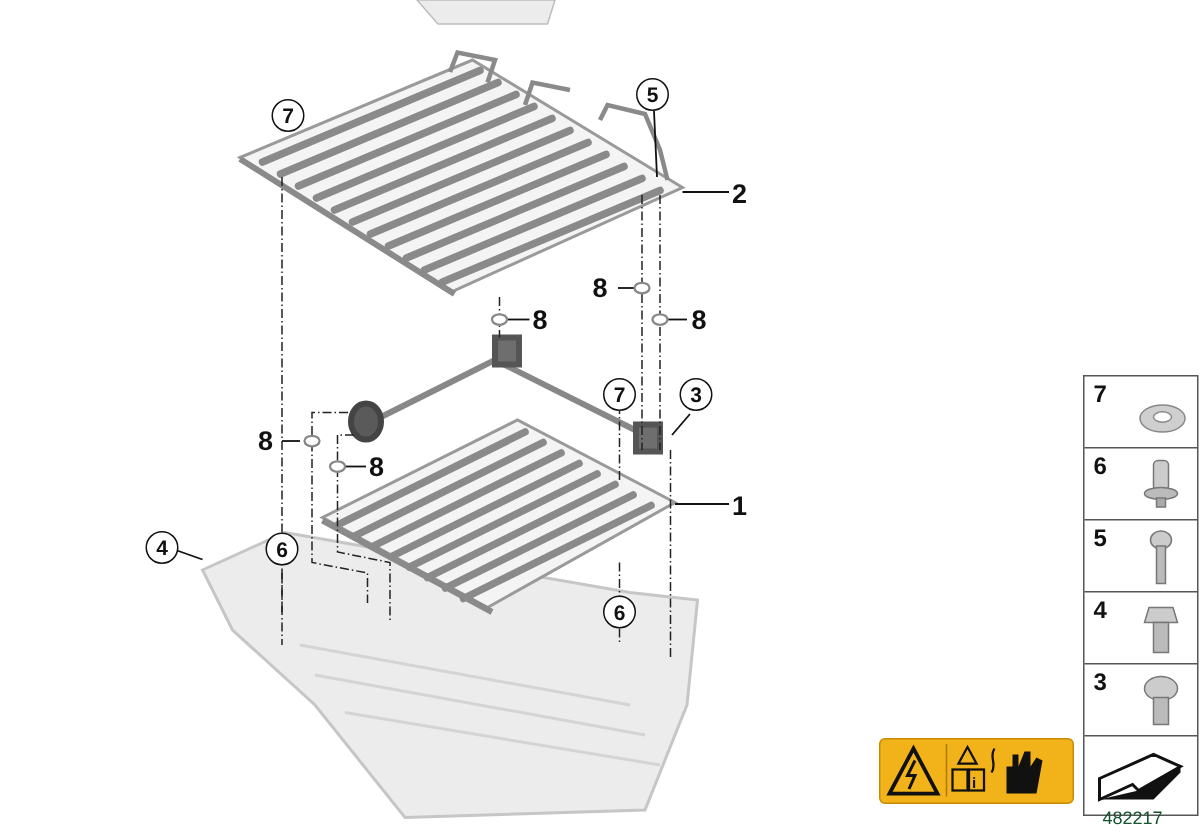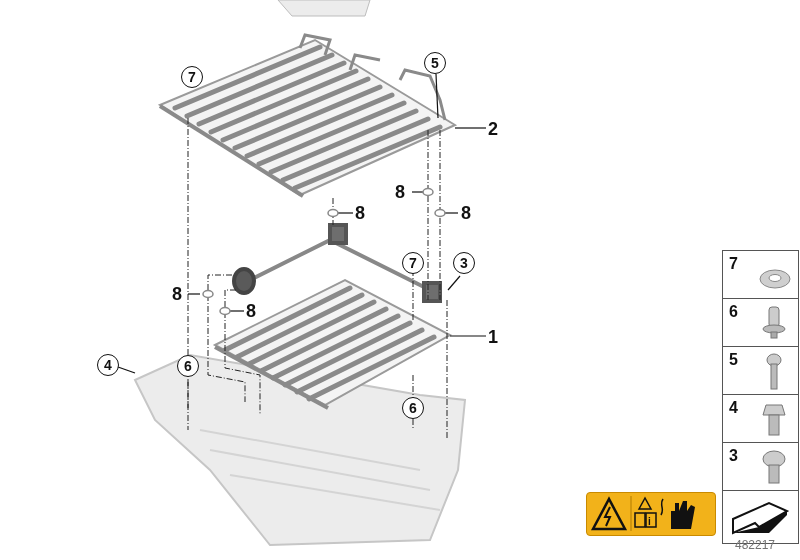--- a/index.html
+++ b/index.html
@@ -6,21 +6,21 @@
   body{width:800px;height:560px;position:relative;overflow:hidden;font-family:"Liberation Sans",sans-serif;}
   #diagram{position:absolute;left:0;top:0;width:800px;height:560px;}
   .callout{position:absolute;width:22px;height:22px;border:1.6px solid #111;border-radius:50%;background:#fff;
     display:flex;align-items:center;justify-content:center;font-weight:bold;font-size:14px;color:#111;box-sizing:border-box;}
   .plain-label{position:absolute;font-weight:bold;font-size:18px;color:#111;line-height:18px;}
   .legend{position:absolute;left:722px;top:250px;width:75px;border:1px solid #555;background:#fff;}
   .legend-cell{height:47px;border-bottom:1px solid #555;position:relative;}
   .legend-cell:last-child{border-bottom:none;height:52px;}
   .legend-num{position:absolute;left:6px;top:4px;font-weight:bold;font-size:16px;color:#111;}
   .legend-icon{position:absolute;left:28px;top:4px;width:44px;height:40px;}
-  .ref-number{position:absolute;left:735px;top:538px;font-size:12px;color:#737373;}
+  .ref-number{position:absolute;left:735px;top:538px;font-size:12px;color:#14532d;}
   .warning-label{position:absolute;left:586px;top:492px;width:130px;height:44px;background:#f2b21a;border:1.5px solid #c98a00;border-radius:4px;box-sizing:border-box;}
 </style>
 </head>
 <body>
 
 <div id="diagram">
   <svg width="800" height="560" viewBox="0 0 800 560">
     <defs>
       <pattern id="slats" width="14" height="14" patternUnits="userSpaceOnUse"></pattern>
     </defs>

